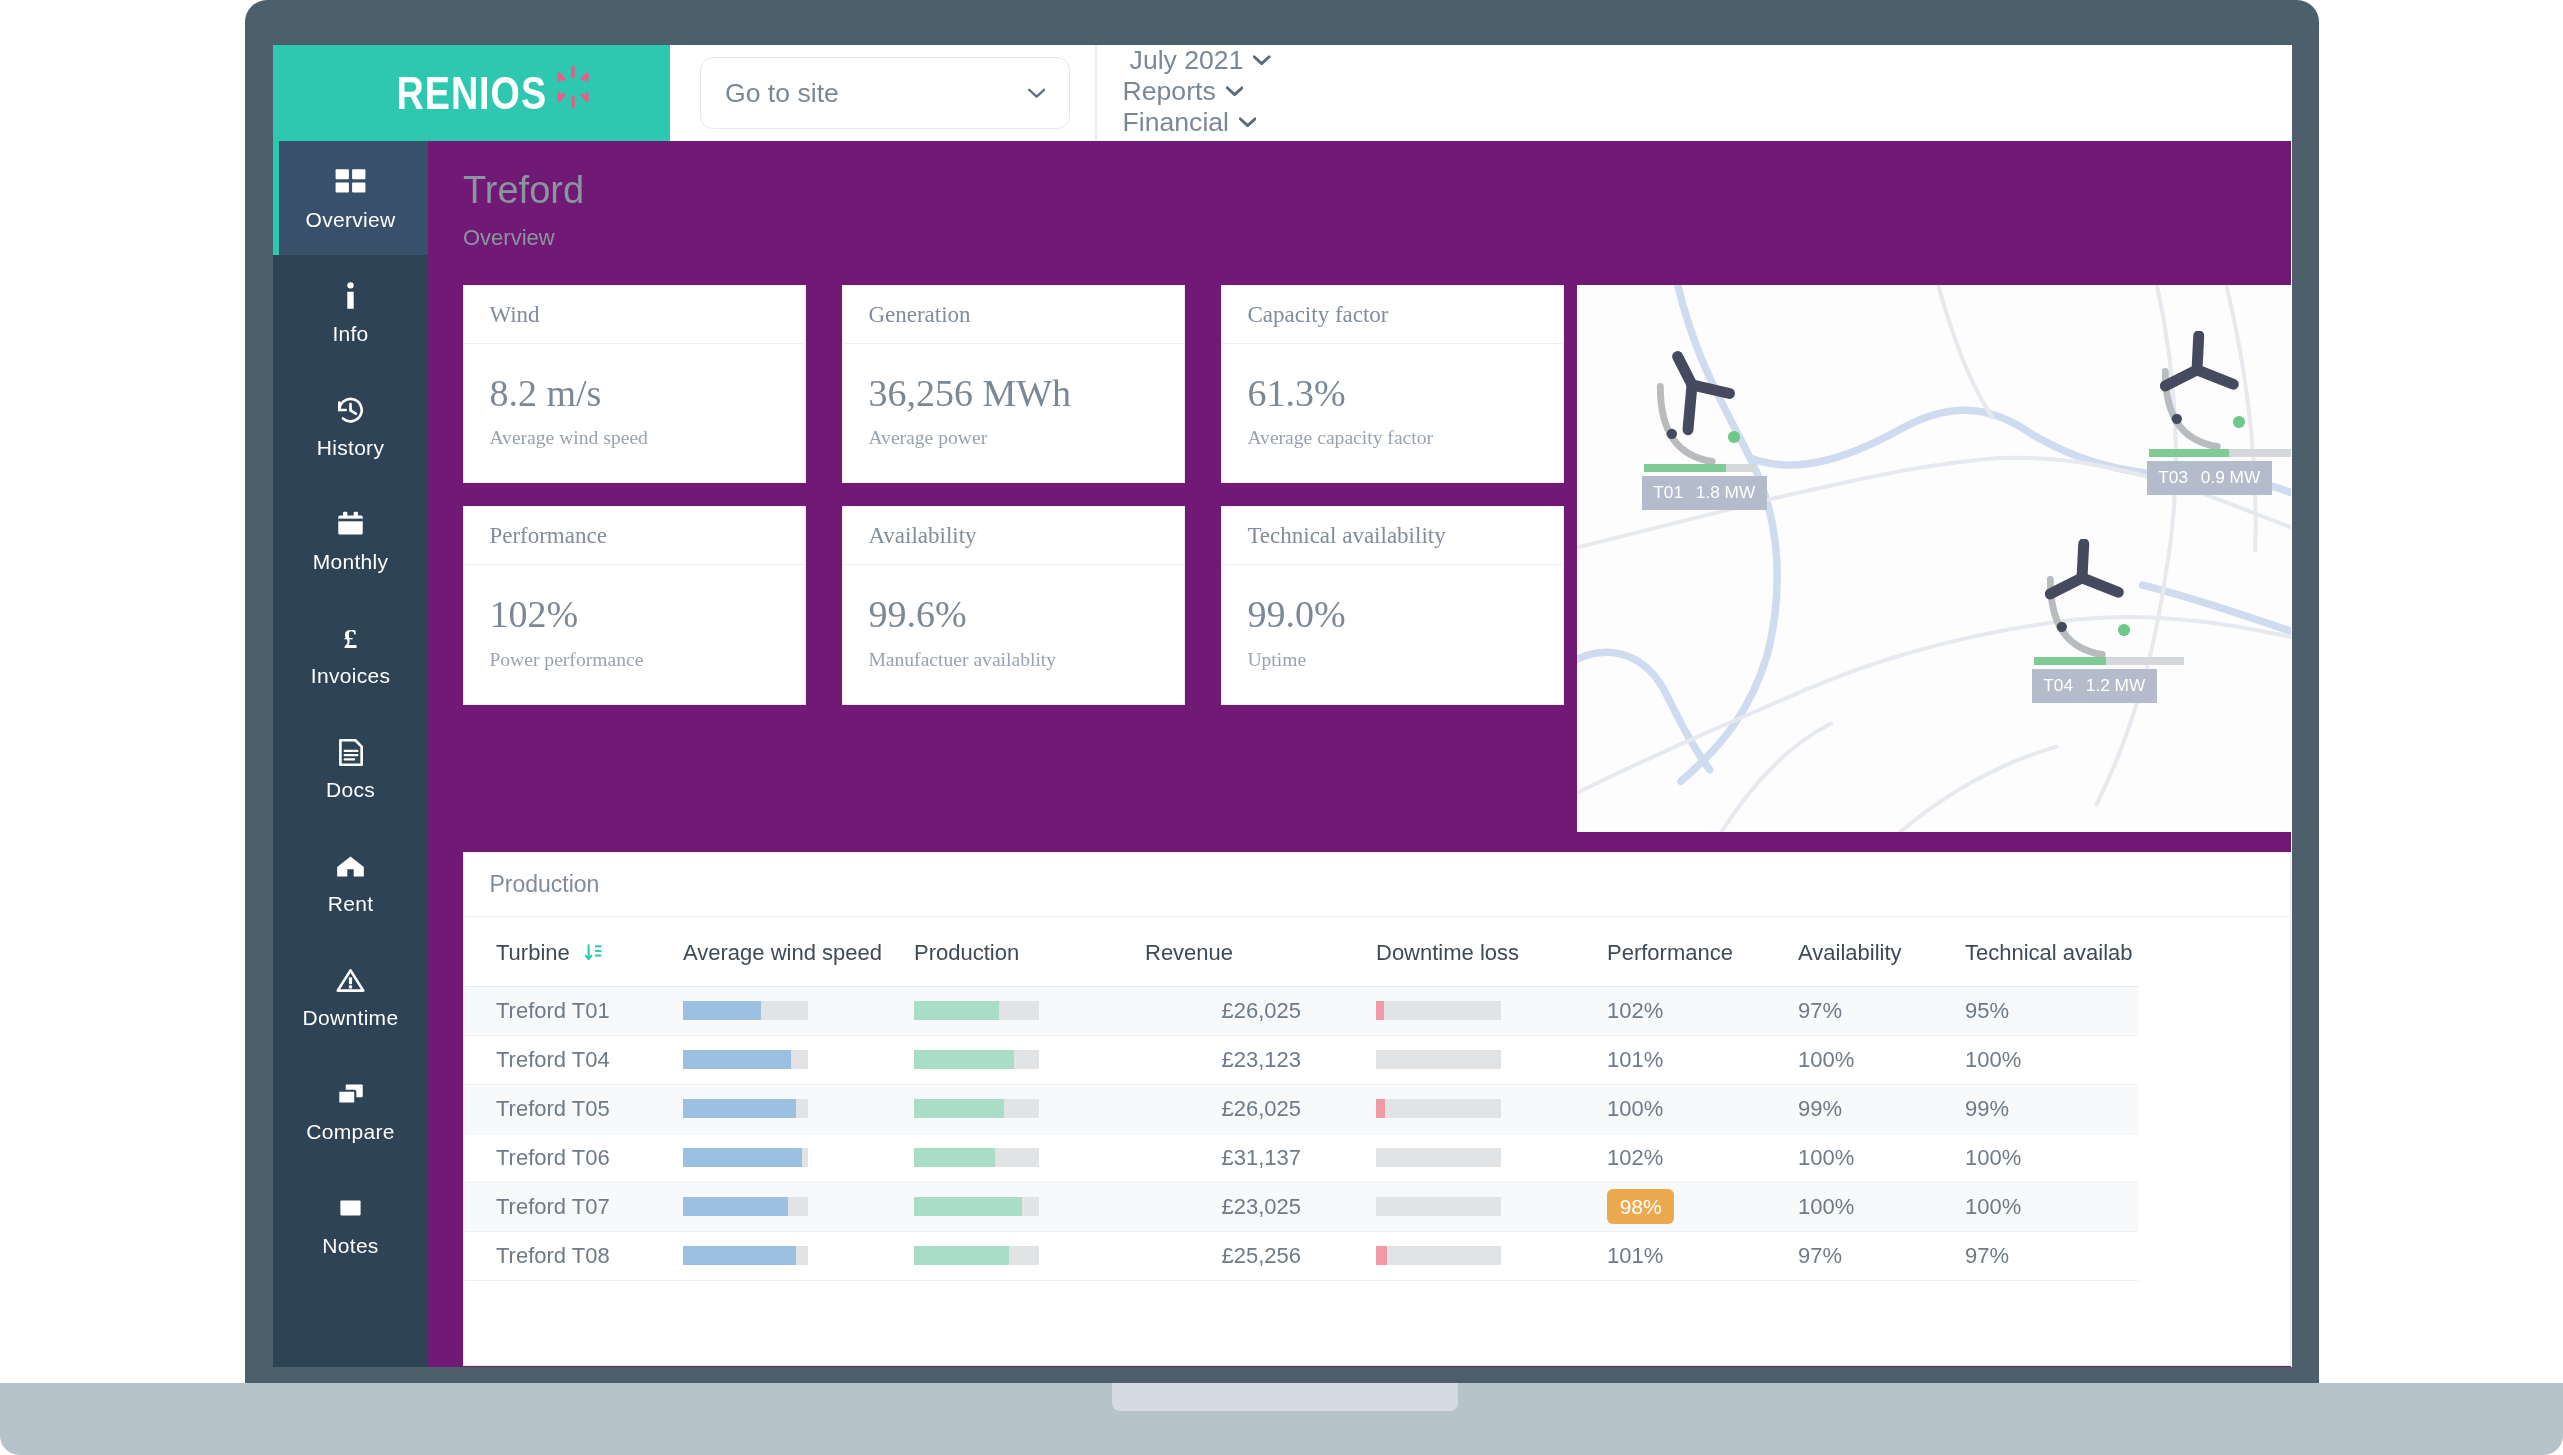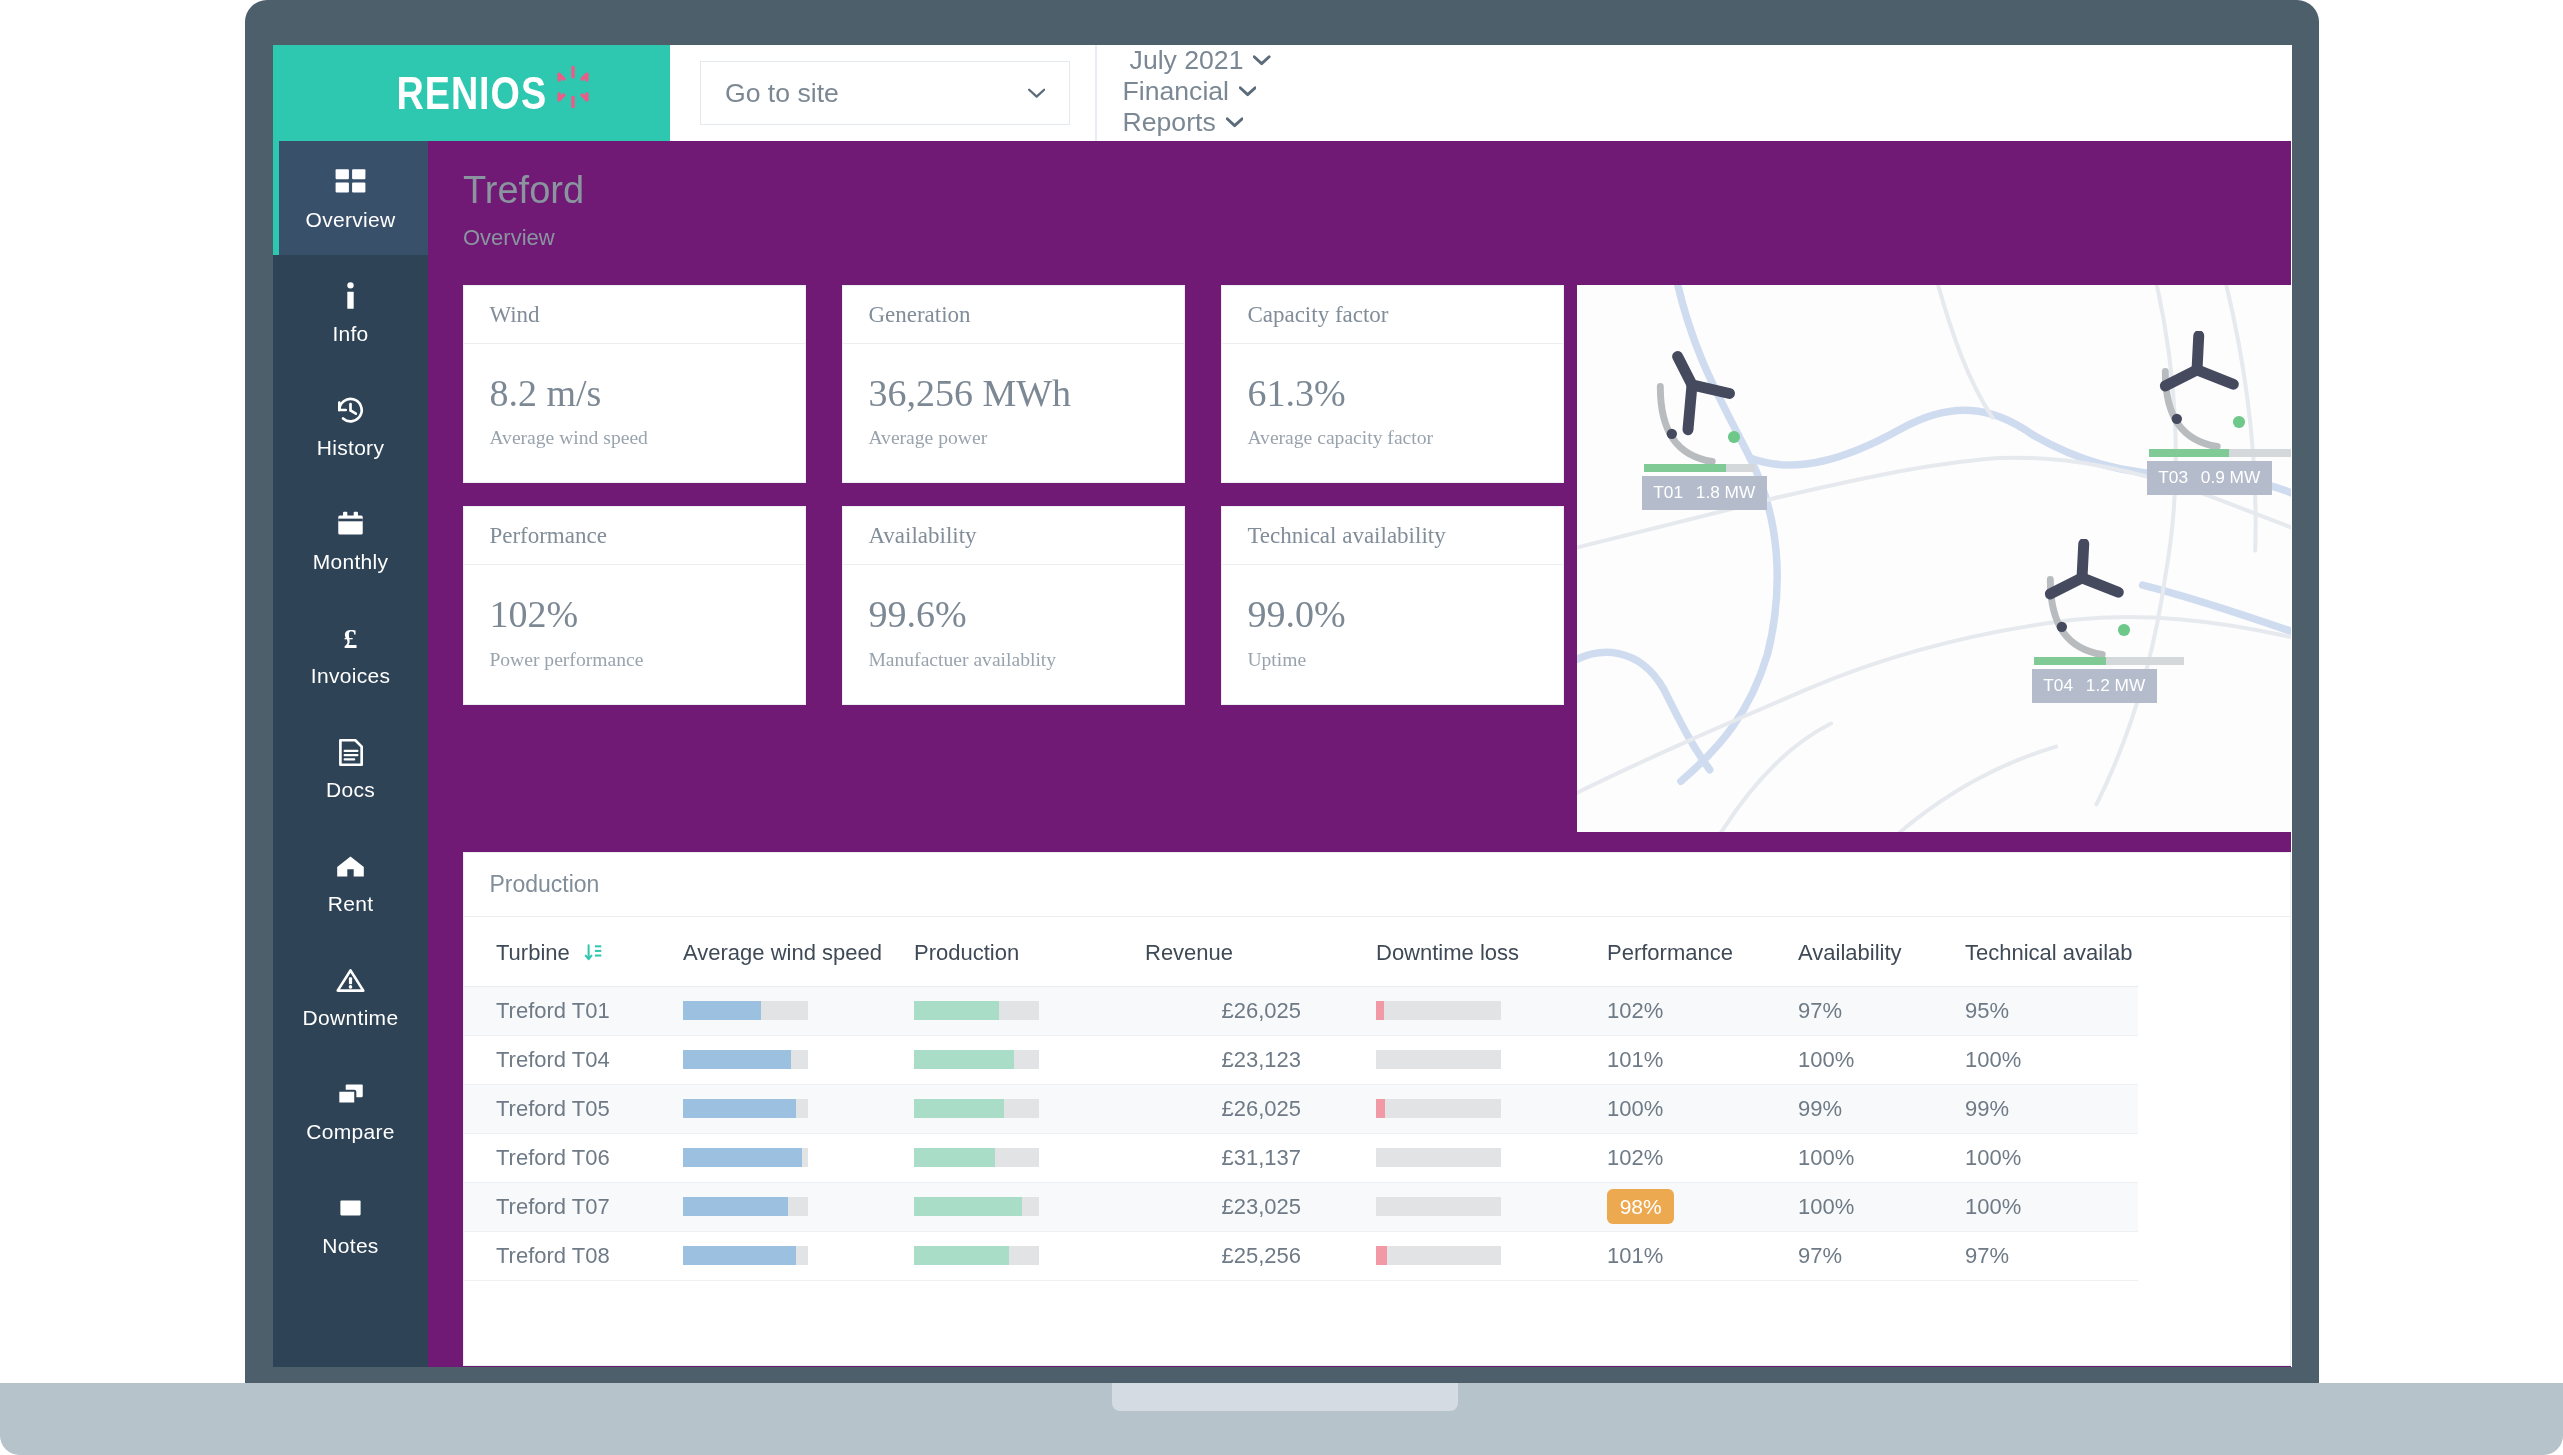--- a/index.html
+++ b/index.html
@@ -67,23 +67,23 @@
   .logo-spark {
     position: absolute; left: 277px; top: 18.5px;
     width: 46px; height: 46px;
   }
 
   .nav-area {
     flex: 1; display: flex; align-items: center;
     padding-left: 30px;
   }
   .site-select {
-    width: 370px; height: 64px;
+    width: 370px; height: 72px;
     border: 1.2px solid #e4e9ee;
-    border-radius: 0;
+    border-radius: 13px;
     display: flex; align-items: center; justify-content: space-between;
     padding: 0 24px;
     background: #fff;
     cursor: pointer;
   }
   .site-select-label { font-size: 26.6px; color: #7b8894; }
   .chev { width: 17.3px; height: 10.4px; flex-shrink: 0; }
   .nav-div {
     width: 1.2px; height: 96px; background: #e9edf1;
     margin-left: 25.4px;
@@ -276,28 +276,28 @@
           <div class="nav-item">
             <span>July 2021</span>
             <svg class="chev" viewBox="0 0 30 18">
               <path d="M2 3 L15 15 L28 3" stroke="#5b6b7a" stroke-width="5" fill="none" stroke-linecap="round" stroke-linejoin="round"></path>
             </svg>
           </div>
 
           <div class="nav-div"></div>
 
           <div class="nav-item">
-            <span>Financial</span>
+            <span>Reports</span>
             <svg class="chev" viewBox="0 0 30 18">
               <path d="M2 3 L15 15 L28 3" stroke="#5b6b7a" stroke-width="5" fill="none" stroke-linecap="round" stroke-linejoin="round"></path>
             </svg>
           </div>
 
           <div class="nav-item">
-            <span>Reports</span>
+            <span>Financial</span>
             <svg class="chev" viewBox="0 0 30 18">
               <path d="M2 3 L15 15 L28 3" stroke="#5b6b7a" stroke-width="5" fill="none" stroke-linecap="round" stroke-linejoin="round"></path>
             </svg>
           </div>
 
           <div class="nav-item">
             <span>Calendar</span>
           </div>
         </div>
       </div>

